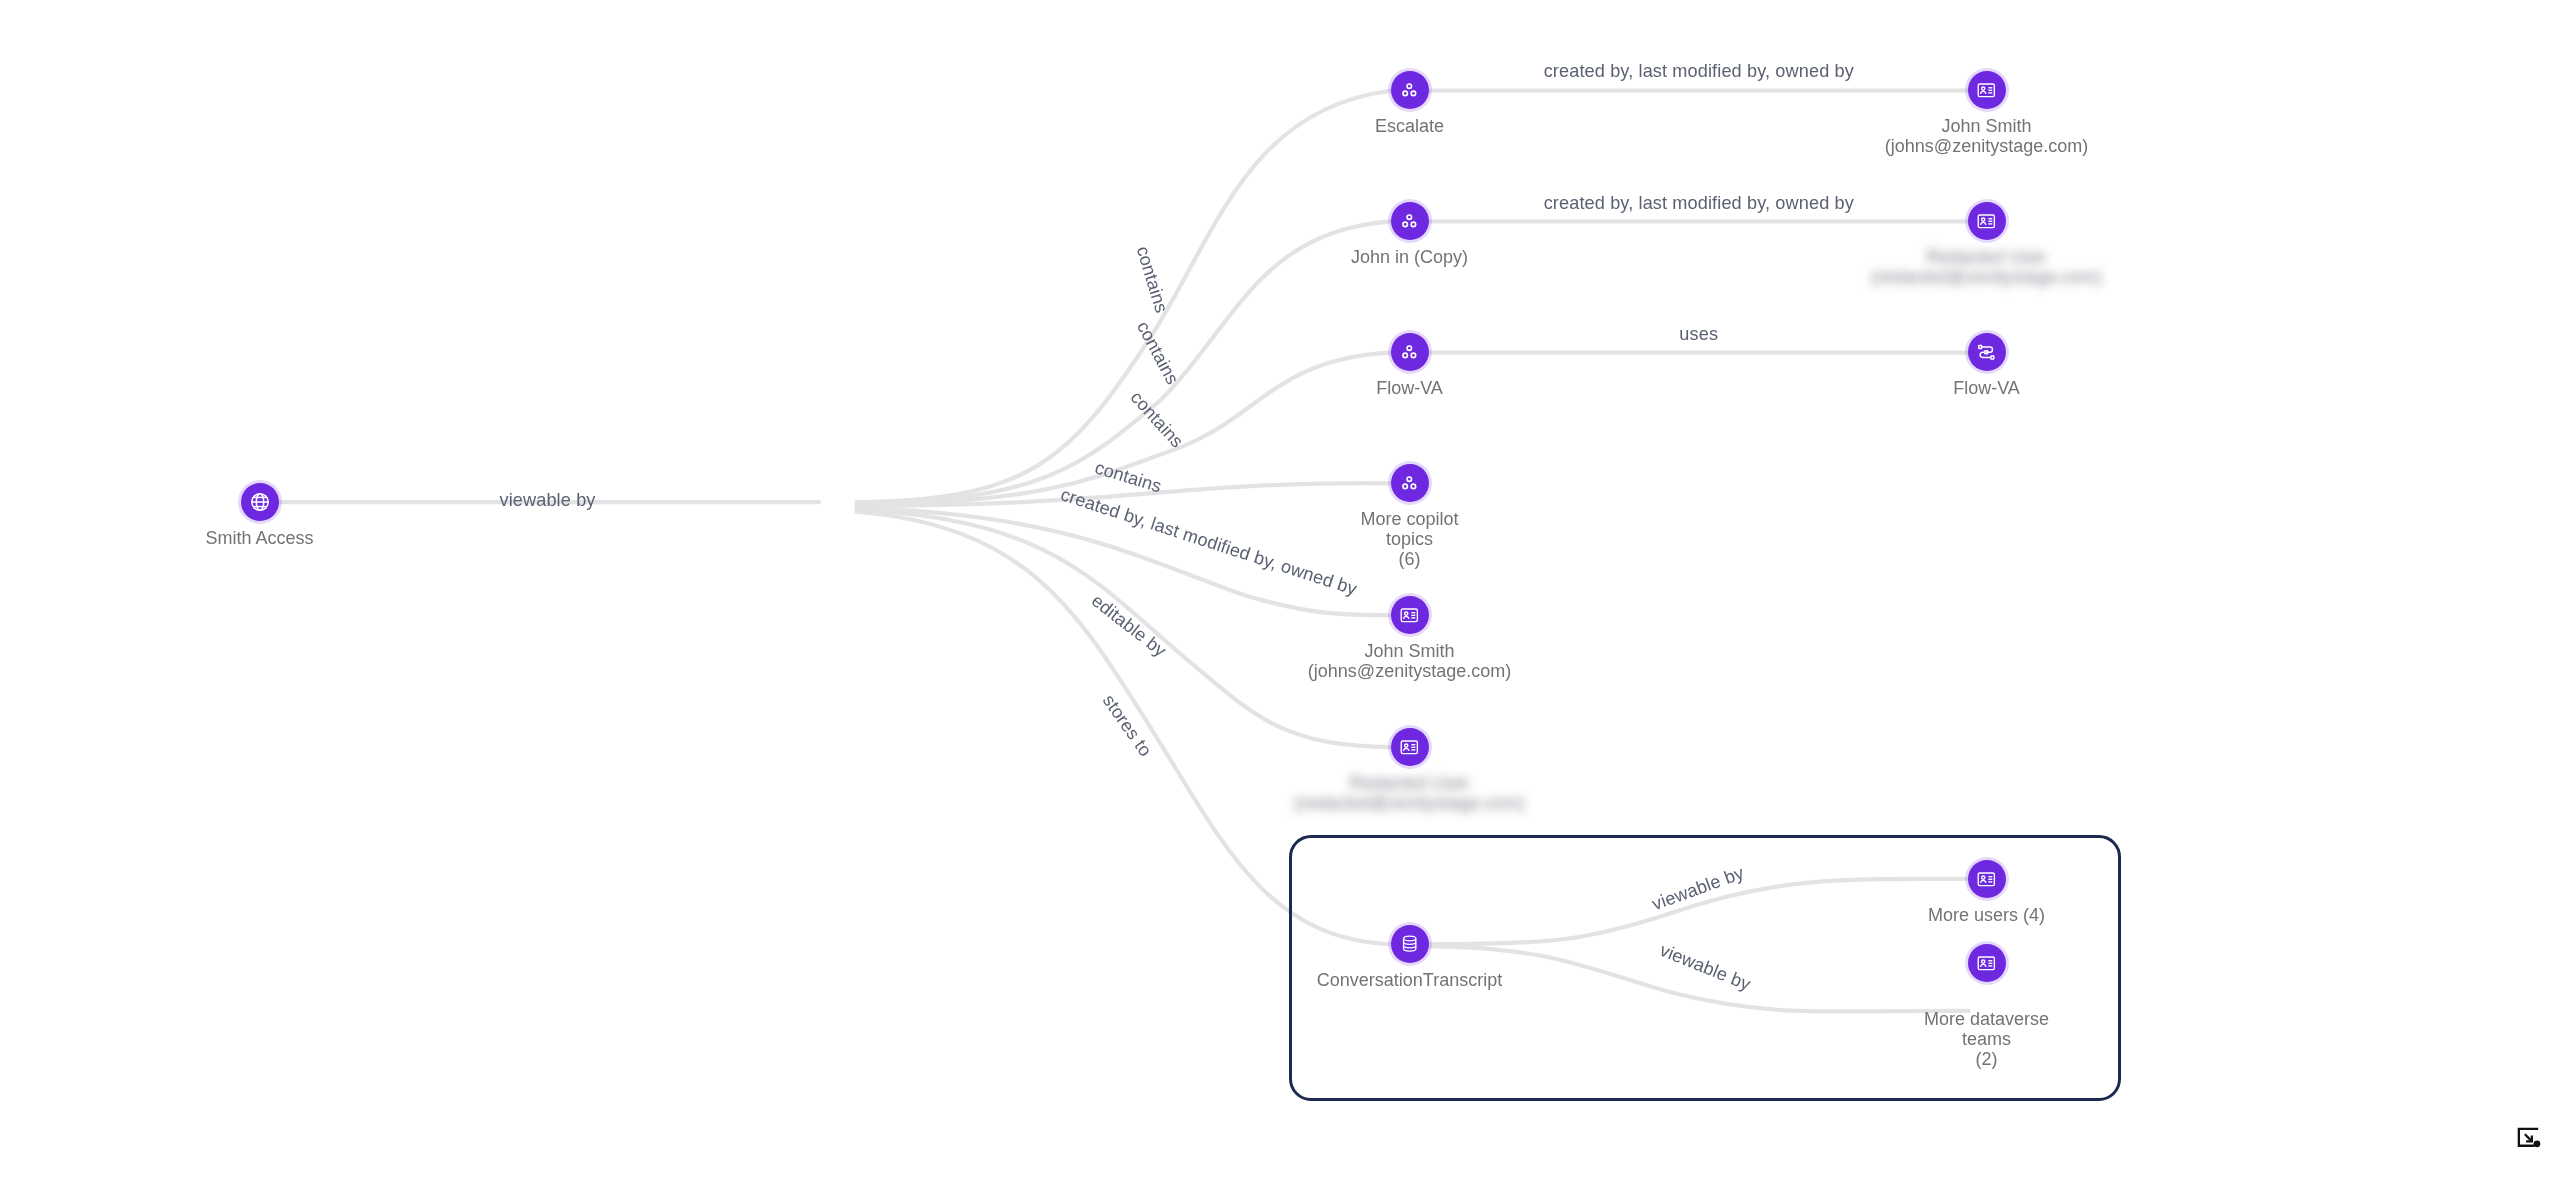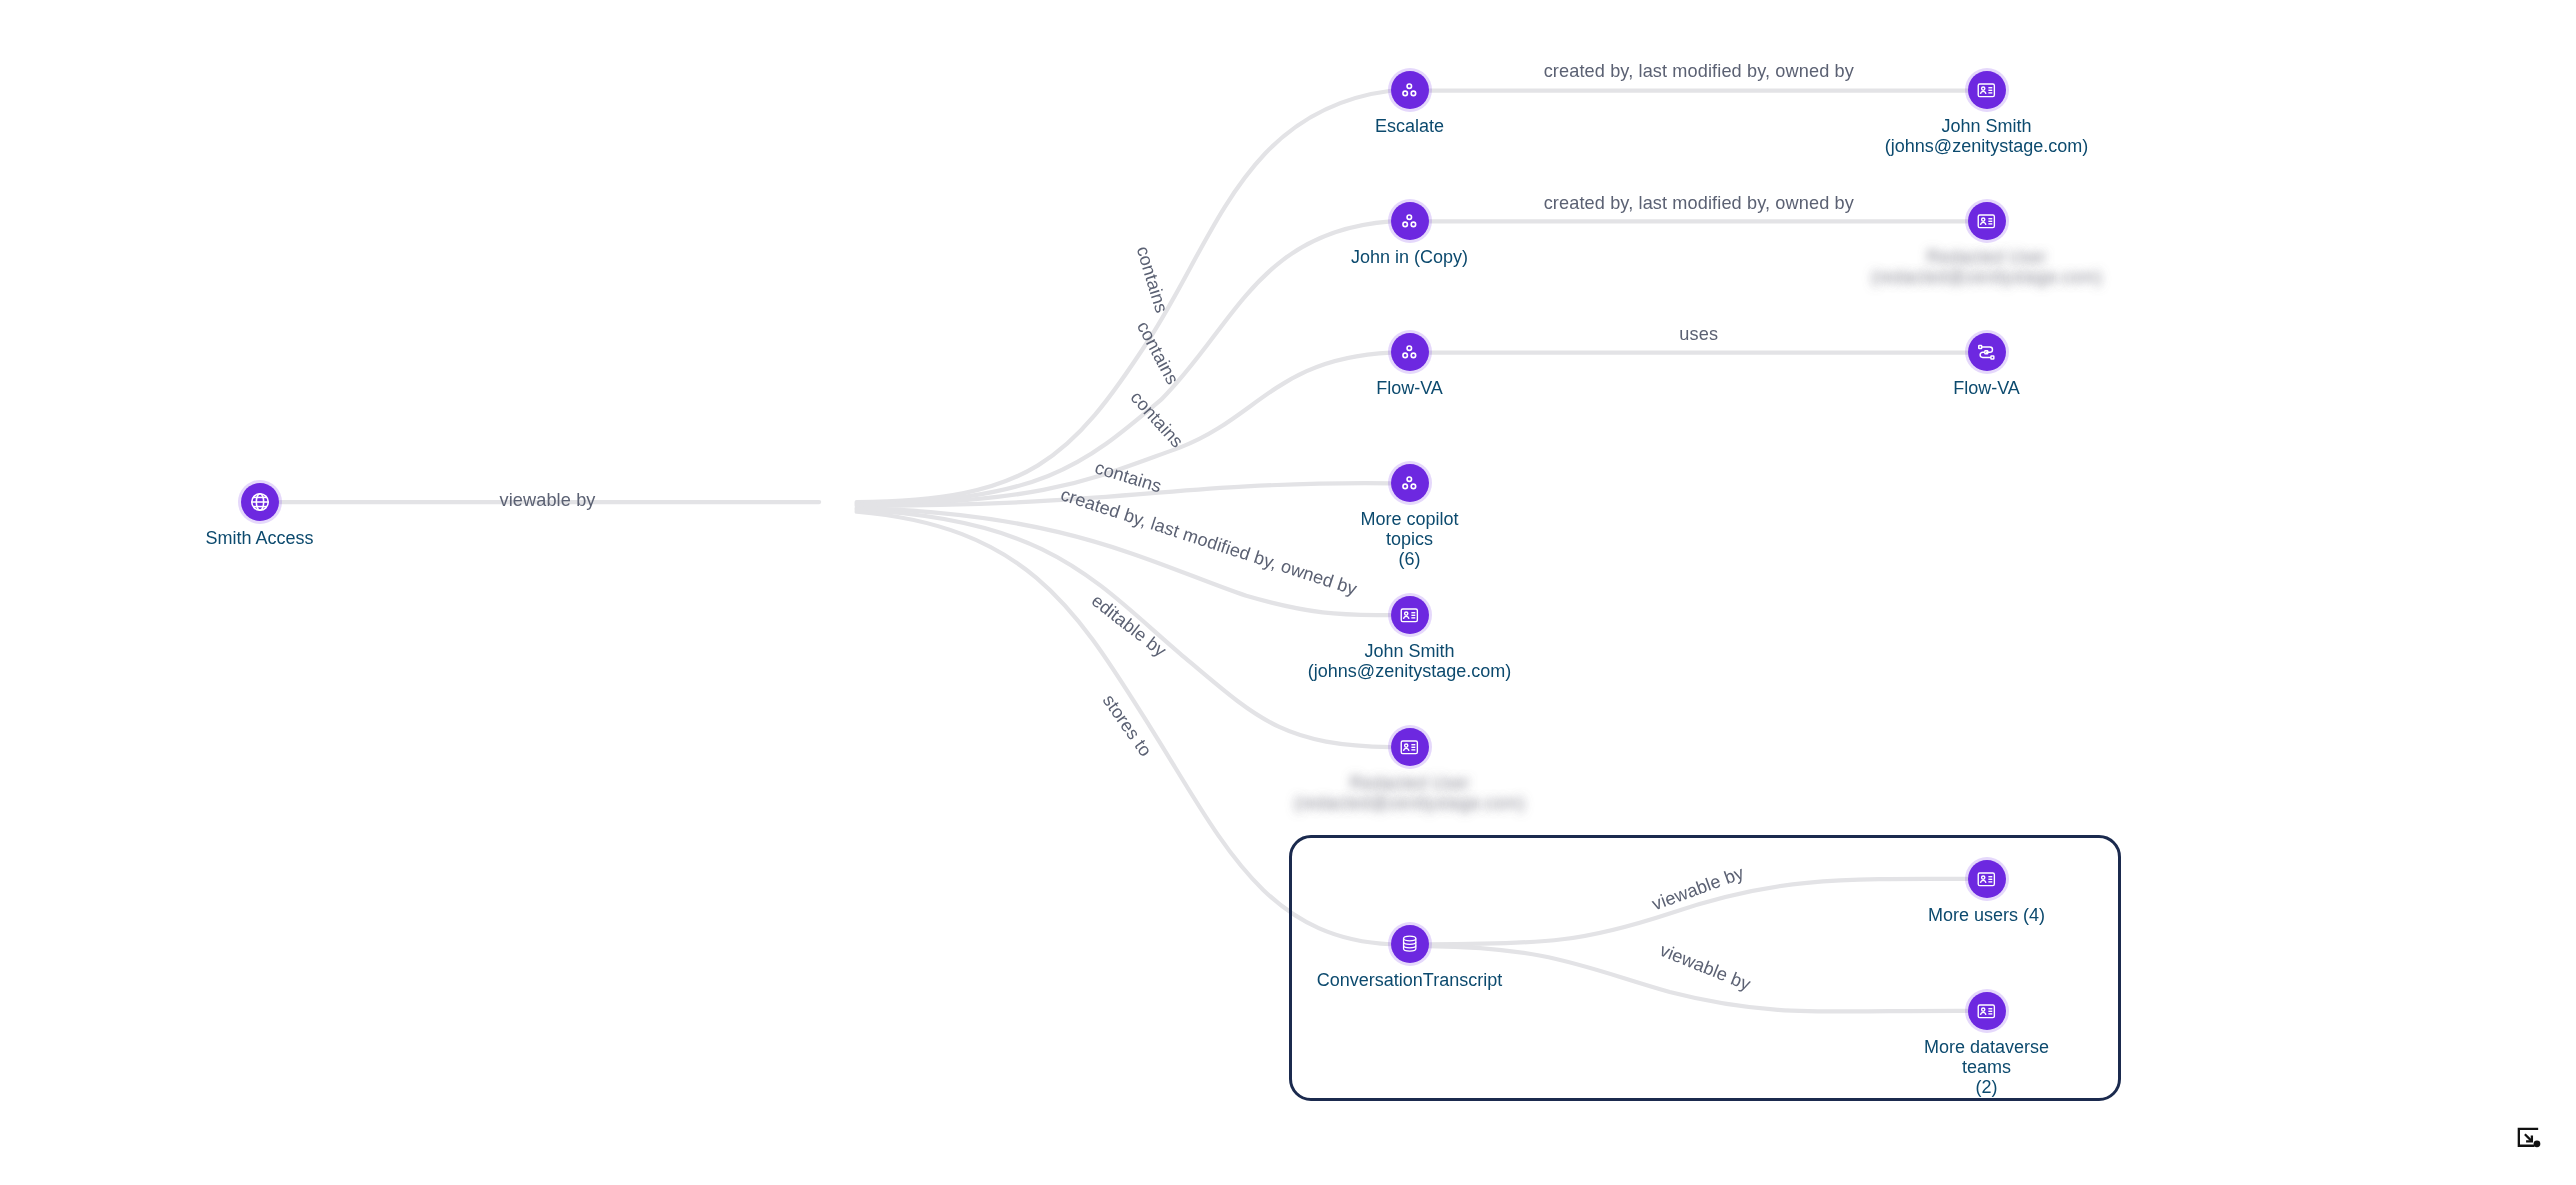--- a/index.html
+++ b/index.html
@@ -63,21 +63,21 @@
     align-items: center;
     justify-content: center;
     box-shadow: 0 0 0 3px rgba(124, 58, 237, 0.20);
     flex: none;
   }
   .node-circle svg { display: block; }
   .node-label {
     margin-top: 6.7px;
     font-size: 18px;
     line-height: 1.12;
-    color: #0c4a6e;
+    color: #737373;
     text-align: center;
     white-space: pre-line;
     font-family: "Liberation Sans", "DejaVu Sans", sans-serif;
   }
   .node-label.redacted {
     color: transparent;
     text-shadow: 0 0 9.7px rgba(90, 90, 105, 0.75);
     user-select: none;
   }
   
@@ -298,21 +298,21 @@
         <circle cx="8.4" cy="10" r="1.9"></circle>
         <path d="M5.2 16.2c0.5-2 1.8-3 3.2-3s2.7 1 3.2 3"></path>
         <line x1="14.4" y1="9" x2="19" y2="9"></line>
         <line x1="14.4" y1="12" x2="19" y2="12"></line>
         <line x1="14.4" y1="15" x2="19" y2="15"></line>
       </svg>
     </div>
     <div class="node-label">More users (4)</div>
   </div>
 
-  <div class="node" style="left:1987px; top:992px;">
+  <div class="node" style="left:1987px; top:944px;gap:20px;">
     <div class="node-circle">
       <svg width="20.6" height="20.6" viewBox="0 0 24 24" fill="none" stroke="#ffffff" stroke-width="1.6">
         <rect x="2.6" y="4.6" width="18.8" height="14.8" rx="1.8"></rect>
         <circle cx="8.4" cy="10" r="1.9"></circle>
         <path d="M5.2 16.2c0.5-2 1.8-3 3.2-3s2.7 1 3.2 3"></path>
         <line x1="14.4" y1="9" x2="19" y2="9"></line>
         <line x1="14.4" y1="12" x2="19" y2="12"></line>
         <line x1="14.4" y1="15" x2="19" y2="15"></line>
       </svg>
     </div>

